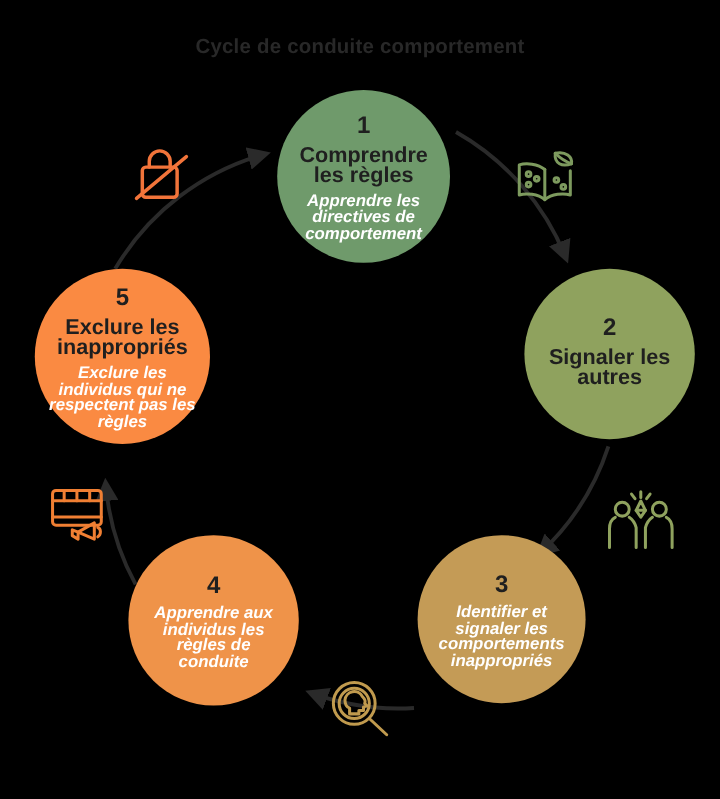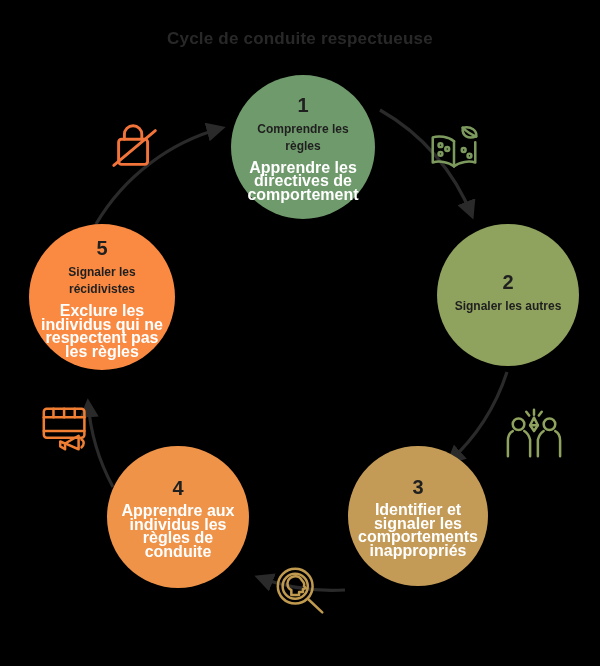--- a/index.html
+++ b/index.html
@@ -53,33 +53,34 @@
     padding: 6px 10px;
   }
   .node .num {
     font-size: 20px;
     font-weight: 700;
     color: #1f1f1f;
     line-height: 24px;
     margin-bottom: 4px;
   }
   .node .ttl {
-    font-size: 12px;
+    font-size: 18px;
     font-weight: 700;
     color: #1f1f1f;
     line-height: 17px;
     margin-bottom: 6px;
     max-width: 128px;
   }
   .node .desc {
-    font-size: 16px;
+    font-size: 14px;
     font-weight: 700;
     color: #ffffff;
     line-height: 13.5px;
     max-width: 130px;
+    font-style: italic;
   }
   
   #node-1 { left: 231px; top: 75px;  width: 144px; height: 144px; background: #6f9a6b; }
   #node-2 { left: 437px; top: 224px; width: 142px; height: 142px; background: #8fa25e; }
   #node-3 { left: 348px; top: 446px; width: 140px; height: 140px; background: #c49b56; }
   #node-4 { left: 107px; top: 446px; width: 142px; height: 142px; background: #ef9349; }
   #node-5 { left: 29px;  top: 224px; width: 146px; height: 146px; background: #fa8a42; }
 
   .icon-wrap {
     position: absolute;
@@ -91,21 +92,21 @@
   #icon-people     { left: 503px; top: 404px; }
   #icon-mind-search{ left: 270px; top: 563px; }
   #icon-megaphone  { left: 36px;  top: 399px; }
   .icon-wrap svg { display: block; width: 100%; height: 100%; }
 </style>
 </head>
 <body style="background: rgb(0, 0, 0);">
 
 <div id="stage">
 
-  <div id="chart-title" style="color: rgb(40, 40, 40);">Cycle de conduite respectueuse</div>
+  <div id="chart-title" style="color: rgb(40, 40, 40);">Cycle de conduite comportement</div>
 
   <svg class="arrows-layer" viewBox="0 0 600 666" xmlns="http://www.w3.org/2000/svg">
     <defs>
       <marker id="ah" viewBox="0 0 10 10" refX="8" refY="5" markerWidth="6" markerHeight="6" orient="auto-start-reverse">
         <path d="M 0 0 L 10 5 L 0 10 z" fill="#2a2a2a"></path>
       </marker>
     </defs>
     <g fill="none" stroke="#2a2a2a" stroke-width="3.2" marker-end="url(#ah)">
       <path d="M 380 110 A 210 210 0 0 1 472 216"></path>
       <path d="M 507 372 A 210 210 0 0 1 449 462"></path>
@@ -131,21 +132,21 @@
     <div class="desc">Identifier et signaler les comportements inappropriés</div>
   </div>
 
   <div class="node" id="node-4" style="background: rgb(239, 147, 73);">
     <div class="num">4</div>
     <div class="desc">Apprendre aux individus les règles de conduite</div>
   </div>
 
   <div class="node" id="node-5" style="background: rgb(250, 138, 66);">
     <div class="num">5</div>
-    <div class="ttl">Signaler les récidivistes</div>
+    <div class="ttl">Exclure les inappropriés</div>
     <div class="desc">Exclure les individus qui ne respectent pas les règles</div>
   </div>
 
   <div class="icon-wrap" id="icon-lock-off">
     <svg viewBox="0 0 64 60" xmlns="http://www.w3.org/2000/svg">
       <g fill="none" stroke="#f2743a" stroke-width="3" stroke-linecap="round" stroke-linejoin="round">
         <rect x="14" y="22" width="30" height="26" rx="3"></rect>
         <path d="M20 22 v-5 a9 9 0 0 1 18 0 v5"></path>
         <line x1="9" y1="49" x2="52" y2="13"></line>
       </g>

